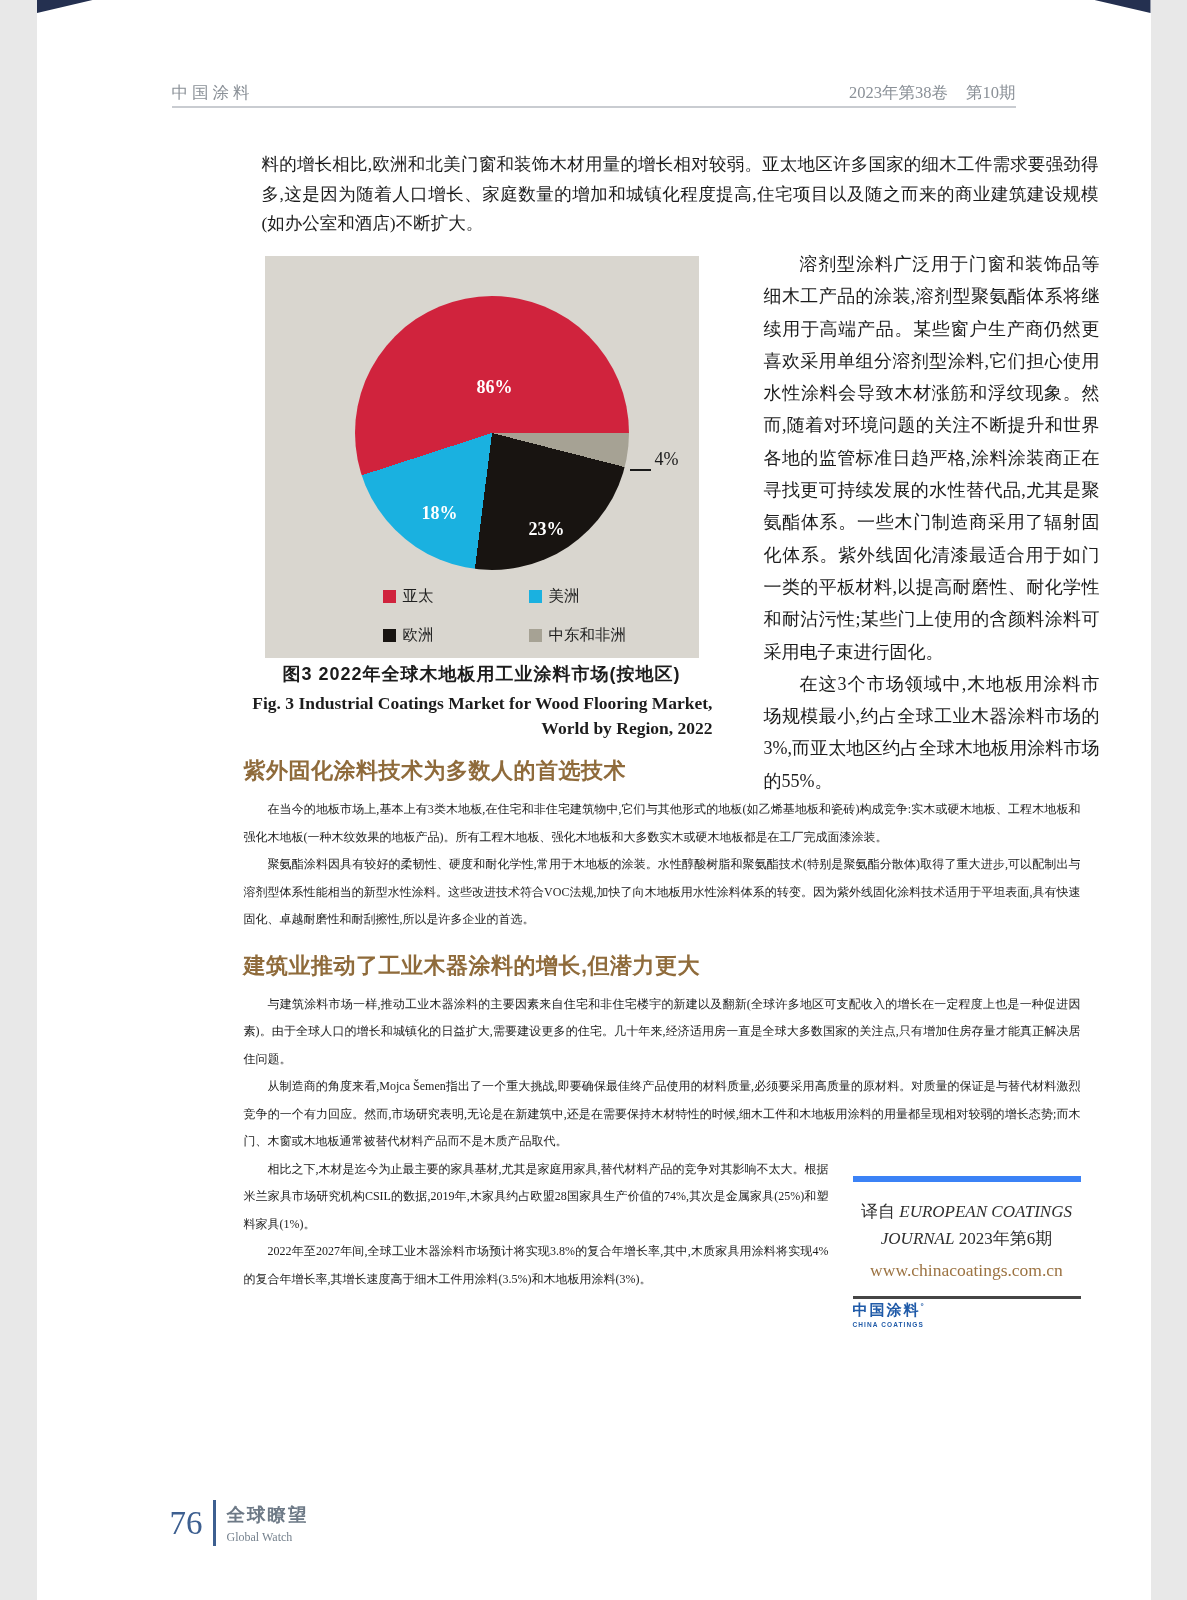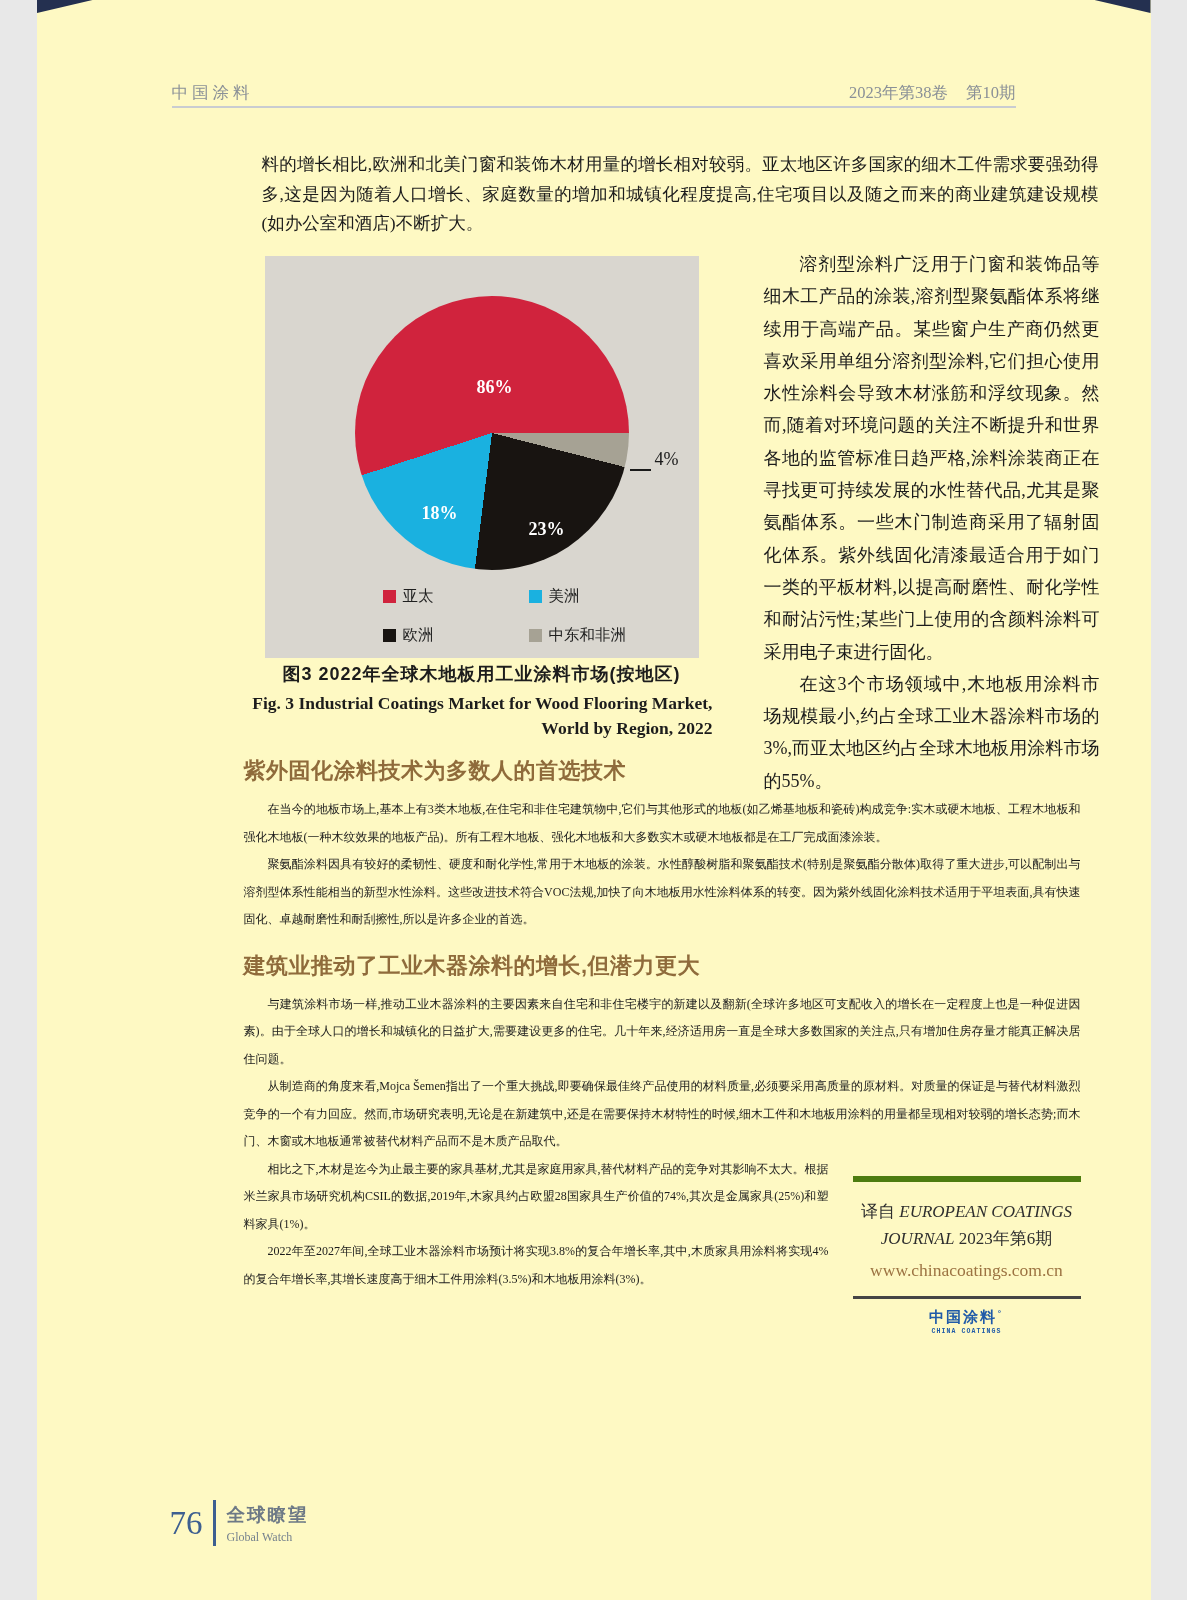--- a/index.html
+++ b/index.html
@@ -1,18 +1,18 @@
 <!DOCTYPE html>
 <html><head>
 <meta charset="utf-8">
 <style>
   html,body{margin:0;padding:0;background:#e8e8e8;}
   .page{
     position:relative;width:1114px;height:1600px;margin:0 auto;
-    background:#fef9c3;overflow:hidden;
+    background:#ffffff;overflow:hidden;
     font-family:"Liberation Serif","DejaVu Serif",serif;color:#1c1c1c;
   }
   
   .corner{position:absolute;top:0;height:13px;width:56px;background:#243050;}
   .corner.left{left:0;clip-path:polygon(0 0,100% 0,0 100%);}
   .corner.right{right:0;clip-path:polygon(0 0,100% 0,100% 100%);}
   
   .header{position:absolute;left:135px;right:135px;top:82px;display:flex;justify-content:space-between;align-items:baseline;color:#8a9097;font-size:16.5px;}
   .brand{letter-spacing:4px;}
   .issue-info span{margin-left:14px;}
@@ -38,26 +38,26 @@
   
   .right-col{position:absolute;left:727px;top:248px;width:336px;}
   .right-col p{margin:0;font-size:18px;line-height:32.3px;text-align:justify;text-indent:2em;}
   
   .left-sections{position:absolute;left:207px;top:756px;width:837px;}
   .section-heading{margin:0 0 10px 0;font-family:"Liberation Sans","DejaVu Sans",sans-serif;font-size:22px;font-weight:bold;color:#8f6b3b;letter-spacing:0.5px;}
   .section-heading.second{margin-top:17px;}
   .left-sections p.body{margin:0;font-size:12px;line-height:27.5px;text-align:justify;text-indent:2em;}
   .wrap-zone{overflow:visible;}
   
-  .source-box{float:right;width:228px;margin:20px 0 6px 24px;border-top:6px solid #4d7c0f;font-size:17px;}
+  .source-box{float:right;width:228px;margin:20px 0 6px 24px;border-top:6px solid #3b82f6;font-size:17px;}
   .source-inner{padding:16px 0 12px 0;text-align:center;line-height:27px;color:#2e2e2e;}
   .source-inner .jrnl{font-style:italic;font-family:"Liberation Serif",serif;}
   .website{display:block;margin-top:5px;color:#9c7342;font-size:17.5px;text-decoration:none;font-family:"Liberation Serif",serif;}
   .source-divider{border-bottom:3px solid #454545;}
-  .logo-block{text-align:center;margin-top:9px;color:#1f5aa8;font-family:Liberation Mono, monospace;}
+  .logo-block{text-align:left;margin-top:2px;color:#1f5aa8;font-family:Liberation Sans, sans-serif;}
   .logo-cn{font-size:15px;font-weight:bold;letter-spacing:2px;}
   .logo-cn sup{font-size:8px;}
   .logo-en{font-size:6.5px;font-weight:bold;letter-spacing:1.1px;margin-top:1px;}
   
   .footer{position:absolute;left:133px;top:1500px;display:flex;align-items:center;}
   .page-number{font-size:33px;color:#3d5f90;margin-right:10px;font-family:"Liberation Serif",serif;}
   .footer-bar{width:3px;height:46px;background:#3d5f90;margin-right:11px;}
   .footer-section-cn{font-size:18.5px;font-weight:bold;color:#6d7986;font-family:"Liberation Sans",sans-serif;letter-spacing:2px;}
   .footer-section-en{font-size:12px;color:#76828e;font-family:"Liberation Serif",serif;margin-top:3px;}
 </style>

